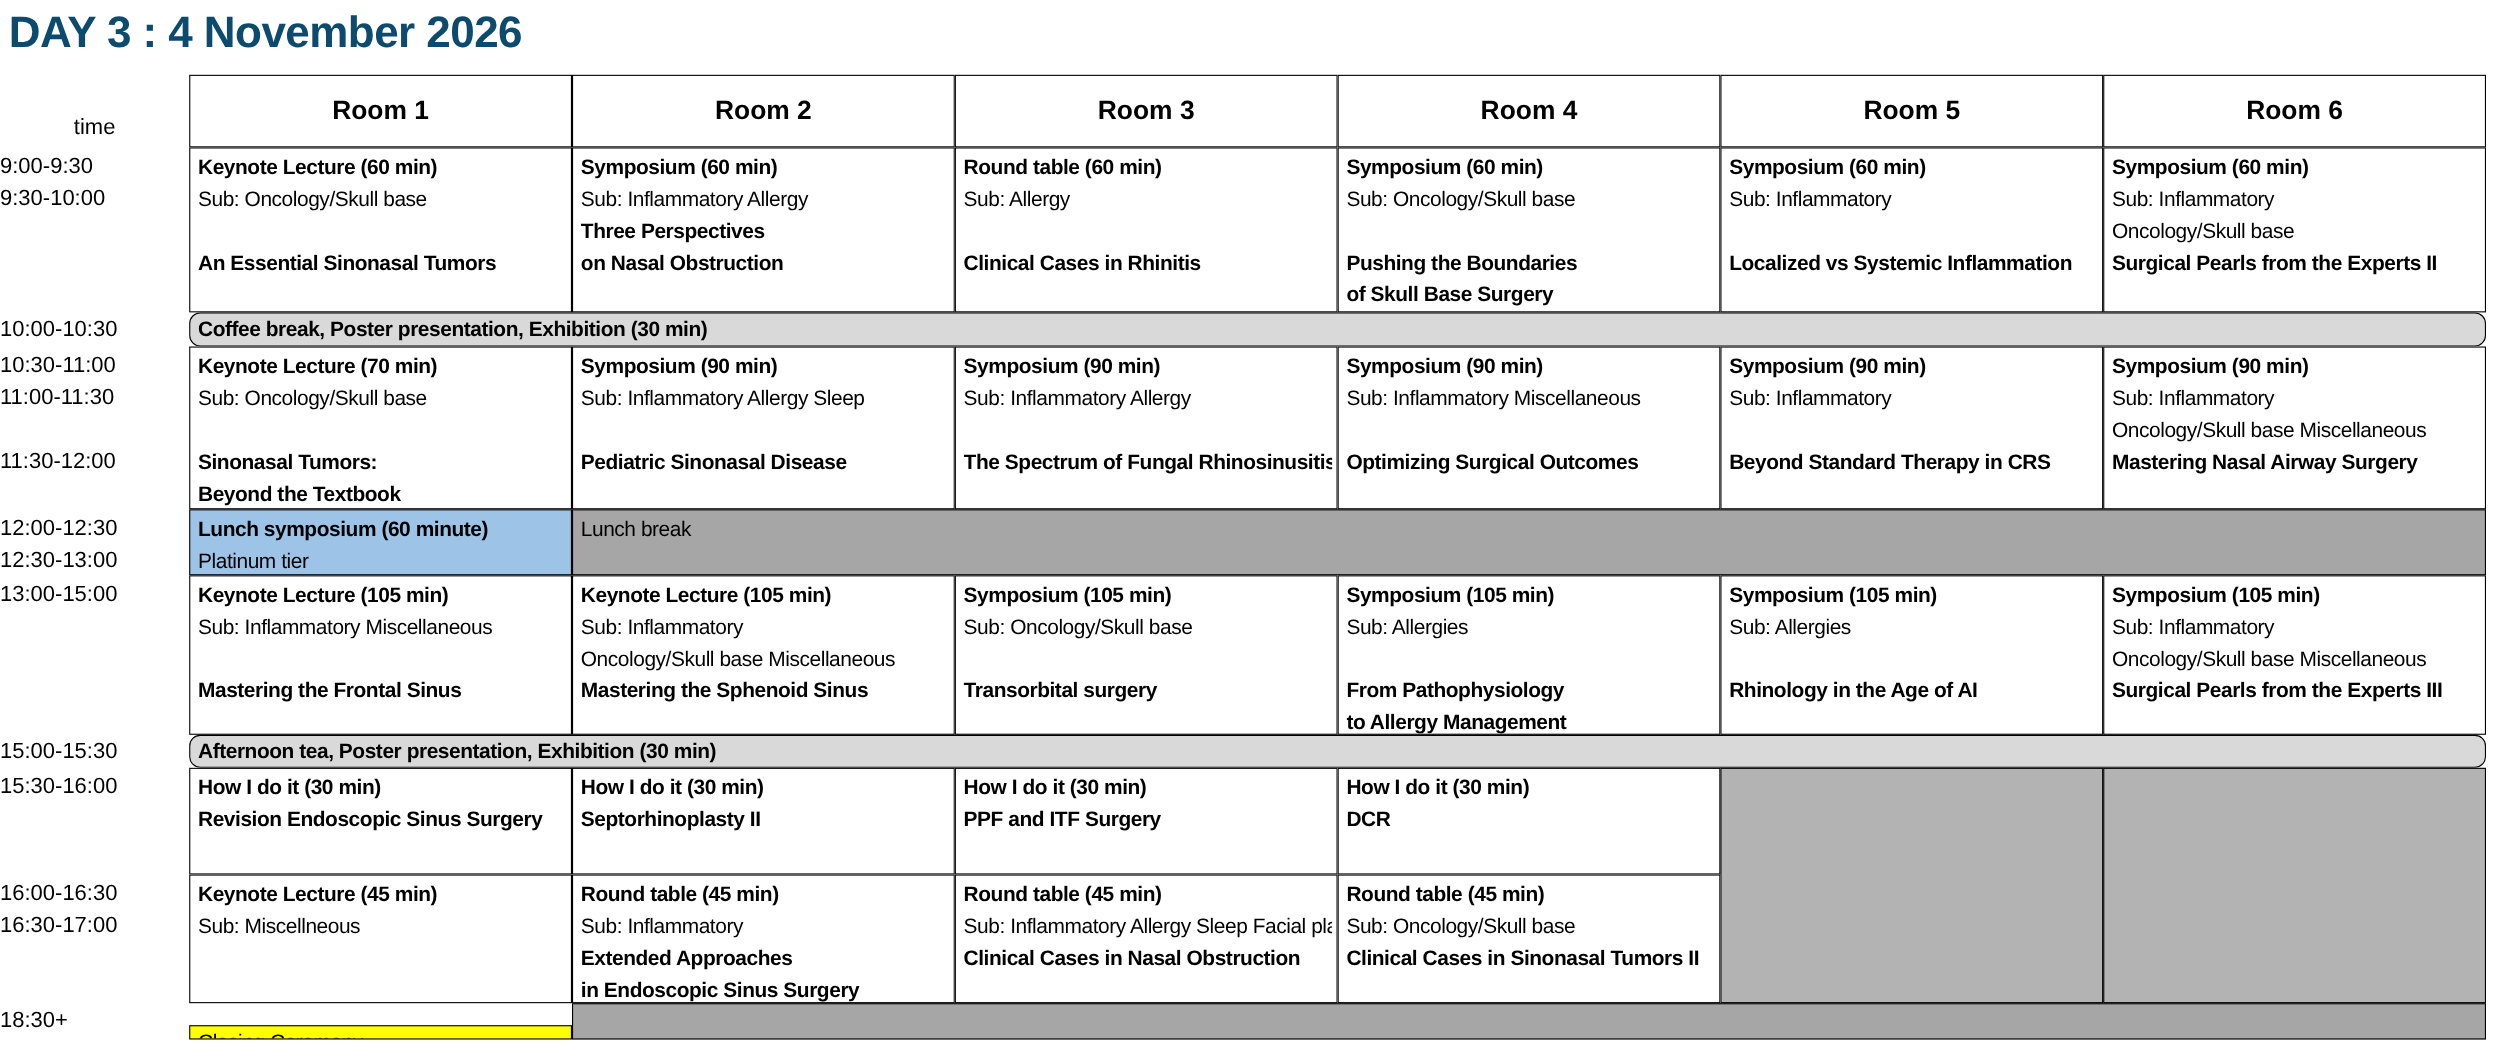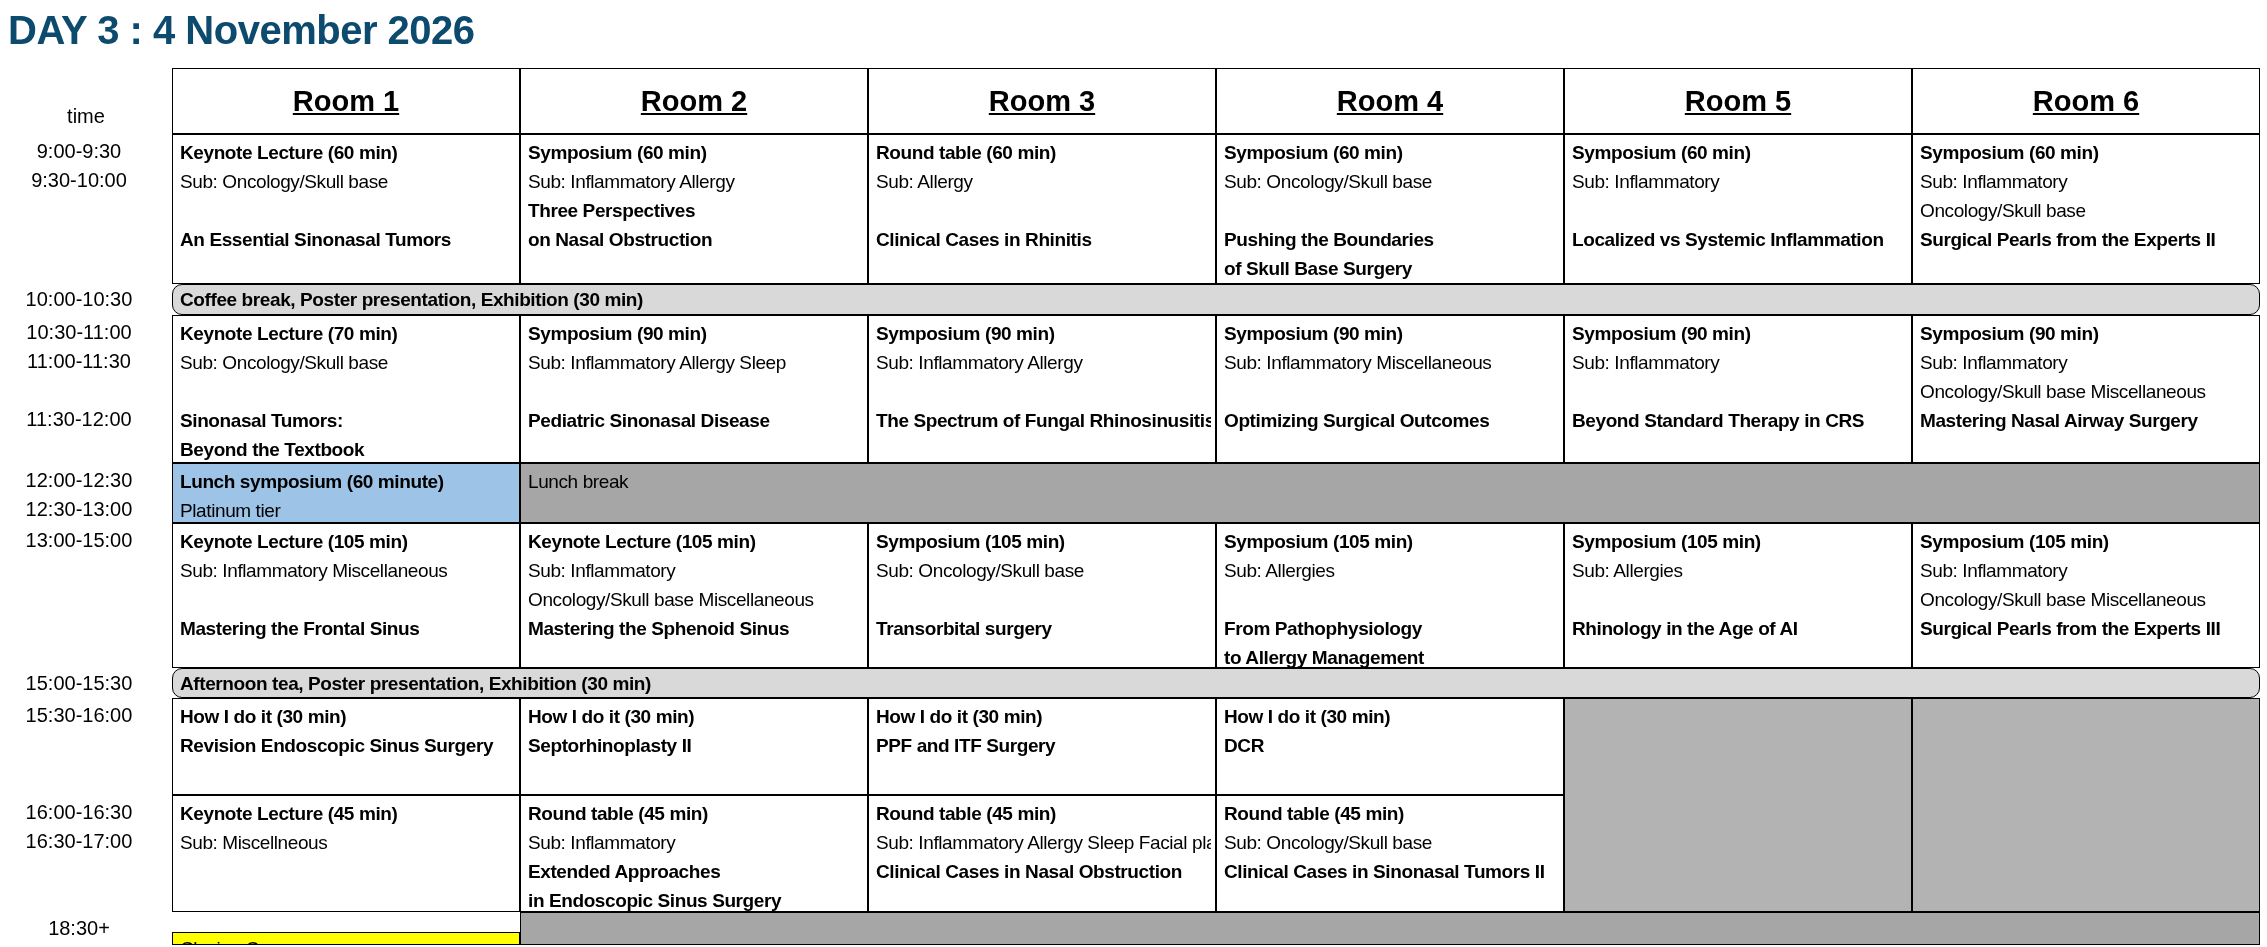--- a/index.html
+++ b/index.html
@@ -7,22 +7,22 @@
   body { font-family: "Liberation Sans", sans-serif; }
   .page { position: relative; width: 2267px; height: 947px; background: #fff; overflow: hidden; }
   .title { position: absolute; left: 8px; top: 8px; font-size: 40px; font-weight: bold; color: #0c4a6e; letter-spacing: -0.5px; }
   .tbl {
     position: absolute; left: 0; top: 68px;
     display: grid;
     grid-template-columns: 172px repeat(6, 348px);
     grid-template-rows: 66px 150px 31px 148px 60px 145px 30px 97px 117px 33px;
   }
   .c { border: 1px solid #000; background: #fff; padding: 3px 4px 0 7px; overflow: hidden; }
-  .hd { display: flex; align-items: center; justify-content: center; font-weight: bold; font-size: 29px; padding: 12px; text-decoration: underline; }
-  .tc { border: none; background: transparent; text-align: center; padding: 3px 14px 0 0; overflow: hidden; }
+  .hd { display: flex; align-items: center; justify-content: center; font-weight: bold; font-size: 24px; padding: 12px; }
+  .tc { border: none; background: transparent; text-align: left; padding: 3px 14px 0 0; overflow: hidden; }
   .tc-head { display: flex; align-items: flex-end; justify-content: center; padding: 0 0 6px 0; font-size: 20px; border: none; background: transparent; }
   .ln { height: 29px; line-height: 29px; font-size: 19px; letter-spacing: -0.4px; white-space: nowrap; overflow: hidden; color: #000; }
   .tc .ln { font-size: 20px; letter-spacing: 0; }
   .b { font-weight: bold; }
   .break-light { background: var(--light-gray, #D9D9D9); border-radius: 10px; }
   .break-mid { background: var(--mid-gray, #A6A6A6); }
   .cell-gray { background: var(--cell-gray, #B3B3B3); }
   .lunch-blue { background: var(--lunch-blue, #9DC3E6); }
   .closing-yellow { background: var(--closing-yellow, #FFFF00); margin-top: 20px; }
 </style>

